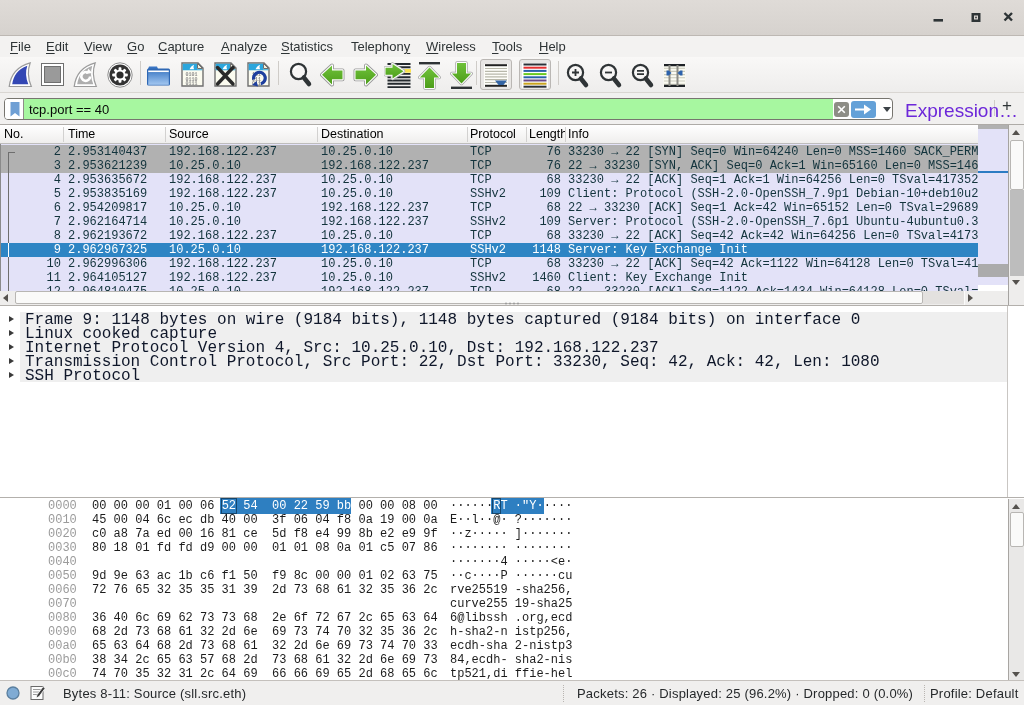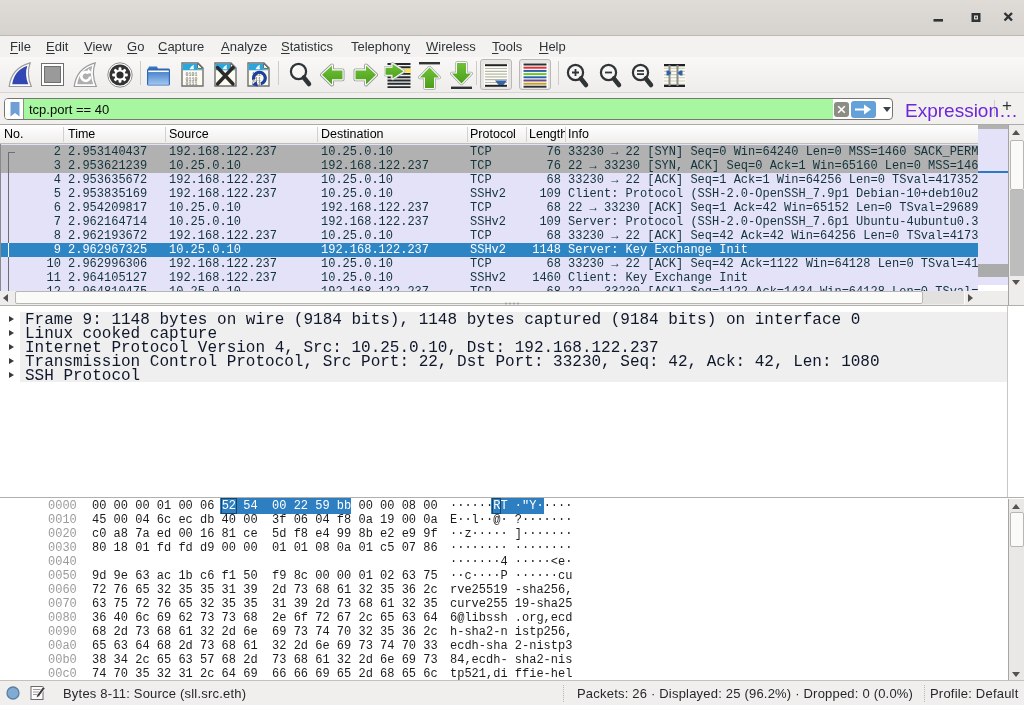--- a/index.html
+++ b/index.html
@@ -418,21 +418,21 @@
   </div>
 
   <div id="hex">
     <div class="hrow" style="top:1px"><span class="off">0000</span><span class="hx">00 00 00 01 00 06 <span class="hl"><span class="anch">52</span> 54  00 22 59 bb</span> 00 00 08 00</span><span class="asc">······<span class="hl"><span class="anch">R</span>T ·"Y·</span>····</span></div>
     <div class="hrow" style="top:15px"><span class="off">0010</span><span class="hx">45 00 04 6c ec db 40 00  3f 06 04 f8 0a 19 00 0a</span><span class="asc">E··l··@· ?·······</span></div>
     <div class="hrow" style="top:29px"><span class="off">0020</span><span class="hx">c0 a8 7a ed 00 16 81 ce  5d f8 e4 99 8b e2 e9 9f</span><span class="asc">··z····· ]·······</span></div>
     <div class="hrow" style="top:43px"><span class="off">0030</span><span class="hx">80 18 01 fd fd d9 00 00  01 01 08 0a 01 c5 07 86</span><span class="asc">········ ········</span></div>
     <div class="hrow" style="top:57px"><span class="off">0040</span><span class="asc">·······4 ·····&lt;e·</span></div>
     <div class="hrow" style="top:71px"><span class="off">0050</span><span class="hx">9d 9e 63 ac 1b c6 f1 50  f9 8c 00 00 01 02 63 75</span><span class="asc">··c····P ······cu</span></div>
     <div class="hrow" style="top:85px"><span class="off">0060</span><span class="hx">72 76 65 32 35 35 31 39  2d 73 68 61 32 35 36 2c</span><span class="asc">rve25519 -sha256,</span></div>
-    <div class="hrow" style="top:99px"><span class="off">0070</span><span class="hx">63 75 72 76 65 32 35 35  31 39 2d 73 68 61 32 35</span><span class="asc">curve255 19-sha25</span></div>
+    <div class="hrow" style="top:99px"><span class="off">0070</span><span class="asc">curve255 19-sha25</span></div>
     <div class="hrow" style="top:113px"><span class="off">0080</span><span class="hx">36 40 6c 69 62 73 73 68  2e 6f 72 67 2c 65 63 64</span><span class="asc">6@libssh .org,ecd</span></div>
     <div class="hrow" style="top:127px"><span class="off">0090</span><span class="hx">68 2d 73 68 61 32 2d 6e  69 73 74 70 32 35 36 2c</span><span class="asc">h-sha2-n istp256,</span></div>
     <div class="hrow" style="top:141px"><span class="off">00a0</span><span class="hx">65 63 64 68 2d 73 68 61  32 2d 6e 69 73 74 70 33</span><span class="asc">ecdh-sha 2-nistp3</span></div>
     <div class="hrow" style="top:155px"><span class="off">00b0</span><span class="hx">38 34 2c 65 63 57 68 2d  73 68 61 32 2d 6e 69 73</span><span class="asc">84,ecdh- sha2-nis</span></div>
     <div class="hrow" style="top:169px"><span class="off">00c0</span><span class="hx">74 70 35 32 31 2c 64 69  66 66 69 65 2d 68 65 6c</span><span class="asc">tp521,di ffie-hel</span></div>
     <div id="hvsb">
       <div class="arr up" style="left:3px;top:5px"></div>
       <div class="sbthumb" style="left:1px;top:13px;width:14px;height:35px"></div>
       <div class="arr dn" style="left:3px;top:173px"></div>
     </div>

